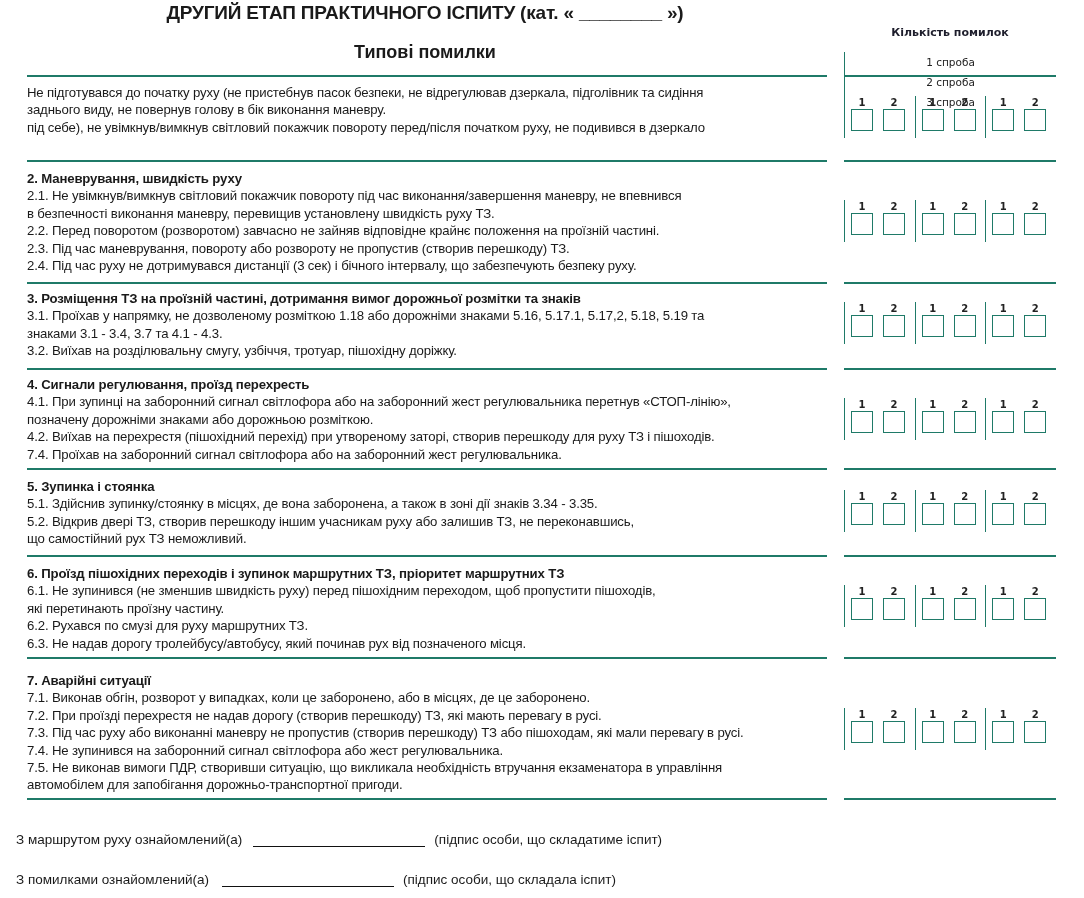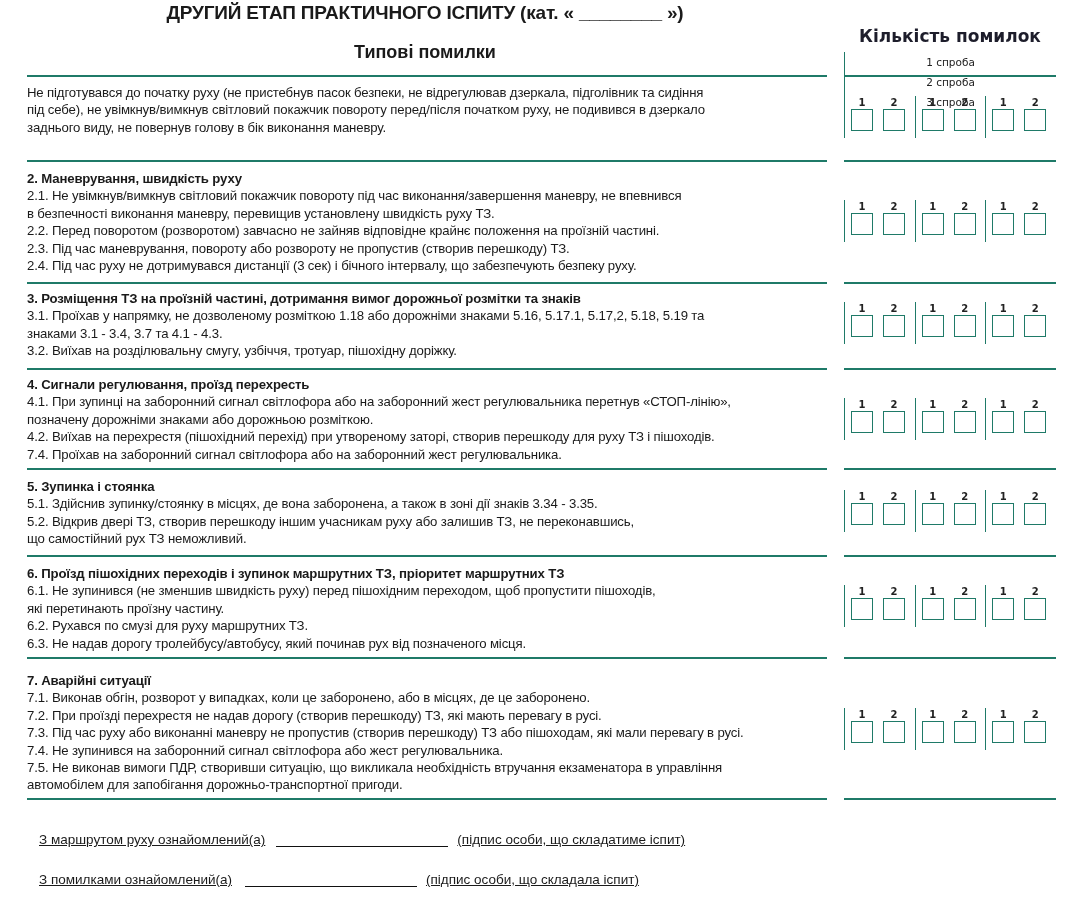--- a/index.html
+++ b/index.html
@@ -3,38 +3,38 @@
 <meta charset="utf-8">
 <style>
   html, body { margin: 0; padding: 0; background: #ffffff; }
   body { width: 1084px; height: 898px; position: relative; overflow: hidden;
          font-family: "Liberation Sans", sans-serif; color: #1a1a1a; }
   .title { position: absolute; left: 0; width: 850px; top: 2px; text-align: center;
            font-size: 19px; font-weight: bold; letter-spacing: -0.2px; }
   .subtitle { position: absolute; left: 0; width: 850px; top: 42px; text-align: center;
               font-size: 18px; font-weight: bold; }
   .count-title { position: absolute; left: 844px; width: 212px; top: 26px; text-align: center;
-                 font-family: "DejaVu Sans", sans-serif; font-size: 17px; font-weight: bold; color: #1d1d2b; }
+                 font-family: "DejaVu Sans", sans-serif; font-size: 11px; font-weight: bold; color: #1d1d2b; }
   .attempts { position: absolute; left: 844px; top: 52px; width: 212px; height: 20px; display: flex; flex-direction: column; }
   .attempt { flex: 1; border-left: 1.5px solid #1f7a68; text-align: center;
              font-family: "DejaVu Sans", sans-serif; font-size: 10.5px; line-height: 20px; color: #222; }
   .attempt:first-child { border-left: 1.5px solid #1f7a68; }
   .hline { position: absolute; height: 2px; background: #1f7a68; }
   .hline.left { left: 27px; width: 800px; }
   .hline.right { left: 844px; width: 212px; }
   .section { position: absolute; left: 27px; width: 810px; font-size: 13.2px; line-height: 17.4px;
              letter-spacing: -0.15px; }
   .section .head { font-weight: bold; }
   .section p { margin: 0; }
   .boxes { position: absolute; left: 844px; width: 212px; height: 42px; display: flex; }
   .grp { flex: 1; display: flex; border-left: 1.5px solid #1f7a68; padding-left: 6px; gap: 10px; }
   .cell { width: 22px; display: flex; flex-direction: column; align-items: center; }
   .cell .num { font-family: "DejaVu Sans", sans-serif; font-size: 10px; font-weight: bold; height: 13px; line-height: 13px; color: #222; }
   .cell .box { width: 19px; height: 19px; border: 1.5px solid #1f7a68; box-sizing: border-box; width: 22px; height: 22px; background: #fff; }
-  .sign { position: absolute; left: 39px; font-size: 13.5px; display: flex; align-items: flex-start; text-decoration: underline; }
+  .sign { position: absolute; left: 16px; font-size: 13.5px; display: flex; align-items: flex-start; }
   .sign .line { display: inline-block; width: 172px; border-bottom: 1.3px solid #111; margin: 0 9px 0 11px; height: 14px; }
 </style>
 </head>
 <body>
 
 <div class="title">ДРУГИЙ ЕТАП ПРАКТИЧНОГО ІСПИТУ (кат. « ________ »)</div>
 <div class="subtitle">Типові помилки</div>
 <div class="count-title">Кількість помилок</div>
 
 <div class="attempts">
@@ -43,22 +43,22 @@
   <div class="attempt">3 спроба</div>
 </div>
 
 <div class="hline left" style="top:75px"></div>
 <div class="hline right" style="top:75px"></div>
 
 <div id="sections">
     <div class="section" style="top:84px">
       <div>
         <p>Не підготувався до початку руху (не пристебнув пасок безпеки, не відрегулював дзеркала, підголівник та сидіння</p>
+        <p>заднього виду, не повернув голову в бік виконання маневру.</p>
         <p>під себе), не увімкнув/вимкнув світловий покажчик повороту перед/після початком руху, не подивився в дзеркало</p>
-        <p>заднього виду, не повернув голову в бік виконання маневру.</p>
       </div>
     </div>
     <div class="boxes" style="top:96px">
       <div class="grp">
         <div class="cell">
           <span class="num">1</span>
           <span class="box"></span>
         </div>
         <div class="cell">
           <span class="num">2</span>

